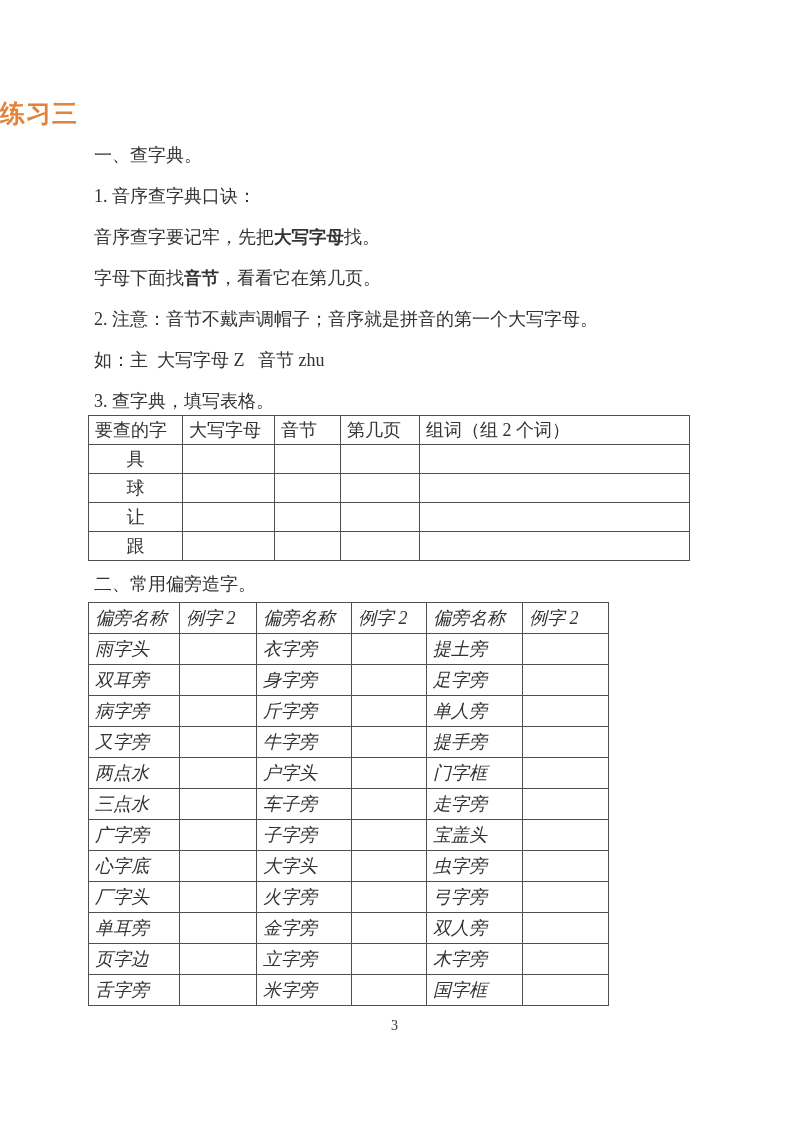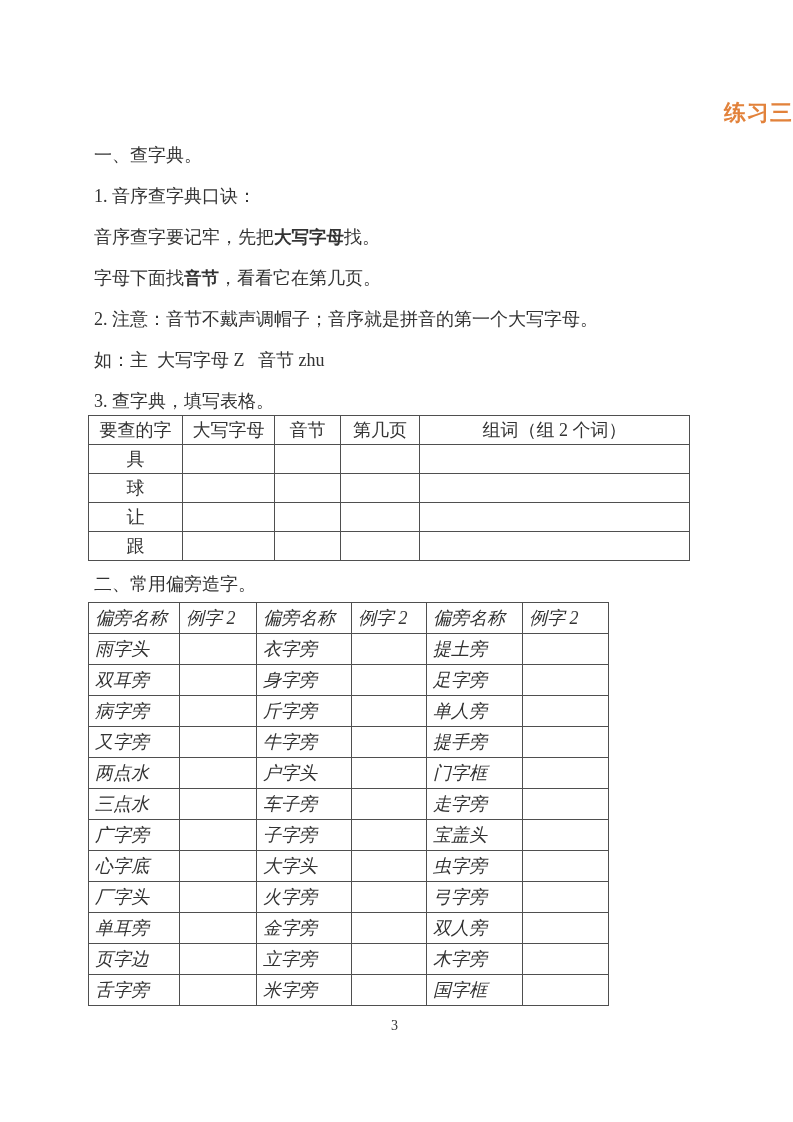--- a/index.html
+++ b/index.html
@@ -8,24 +8,24 @@
     width: 793px;
     height: 1122px;
     background: #ffffff;
     overflow: hidden;
     box-sizing: border-box;
     font-family: "Liberation Serif", "DejaVu Serif", serif;
     color: var(--text-color, #333333);
   }
   .title {
     margin: 101px 0 0 0;
-    font-size: 22px;
+    font-size: 25px;
     line-height: 24px;
     font-weight: bold;
-    text-align: right;
+    text-align: left;
     letter-spacing: 1px;
     color: var(--accent-color, #E2823B);
     font-family: "Liberation Sans", "DejaVu Sans", sans-serif;
   }
   .content { margin-left: 94px; margin-right: 70px; }
   .para {
     margin: 20px 0 0 0;
     font-size: 18px;
     line-height: 21px;
     white-space: pre-wrap;
@@ -45,21 +45,21 @@
   th, td {
     border: 1px solid var(--border-color, #4f4f4f);
     font-weight: normal;
     text-align: left;
     padding: 0 6px;
     vertical-align: middle;
     overflow: hidden;
     white-space: nowrap;
   }
   .t1 { width: 601px; margin-top: 3px; }
-  .t1 th, .t1 td { height: 28px; text-align: center; }
+  .t1 th, .t1 td { height: 28px; }
   .t1 td:first-child { text-align: center; }
   .t2 { width: 520px; margin-top: 7px; font-style: italic; }
   .t2 th, .t2 td { height: 30px; }
   .section2-heading { margin-top: 13px; }
   .pagenum {
     margin-top: 12px;
     width: 601px;
     text-align: center;
     font-size: 14px;
     line-height: 16px;

